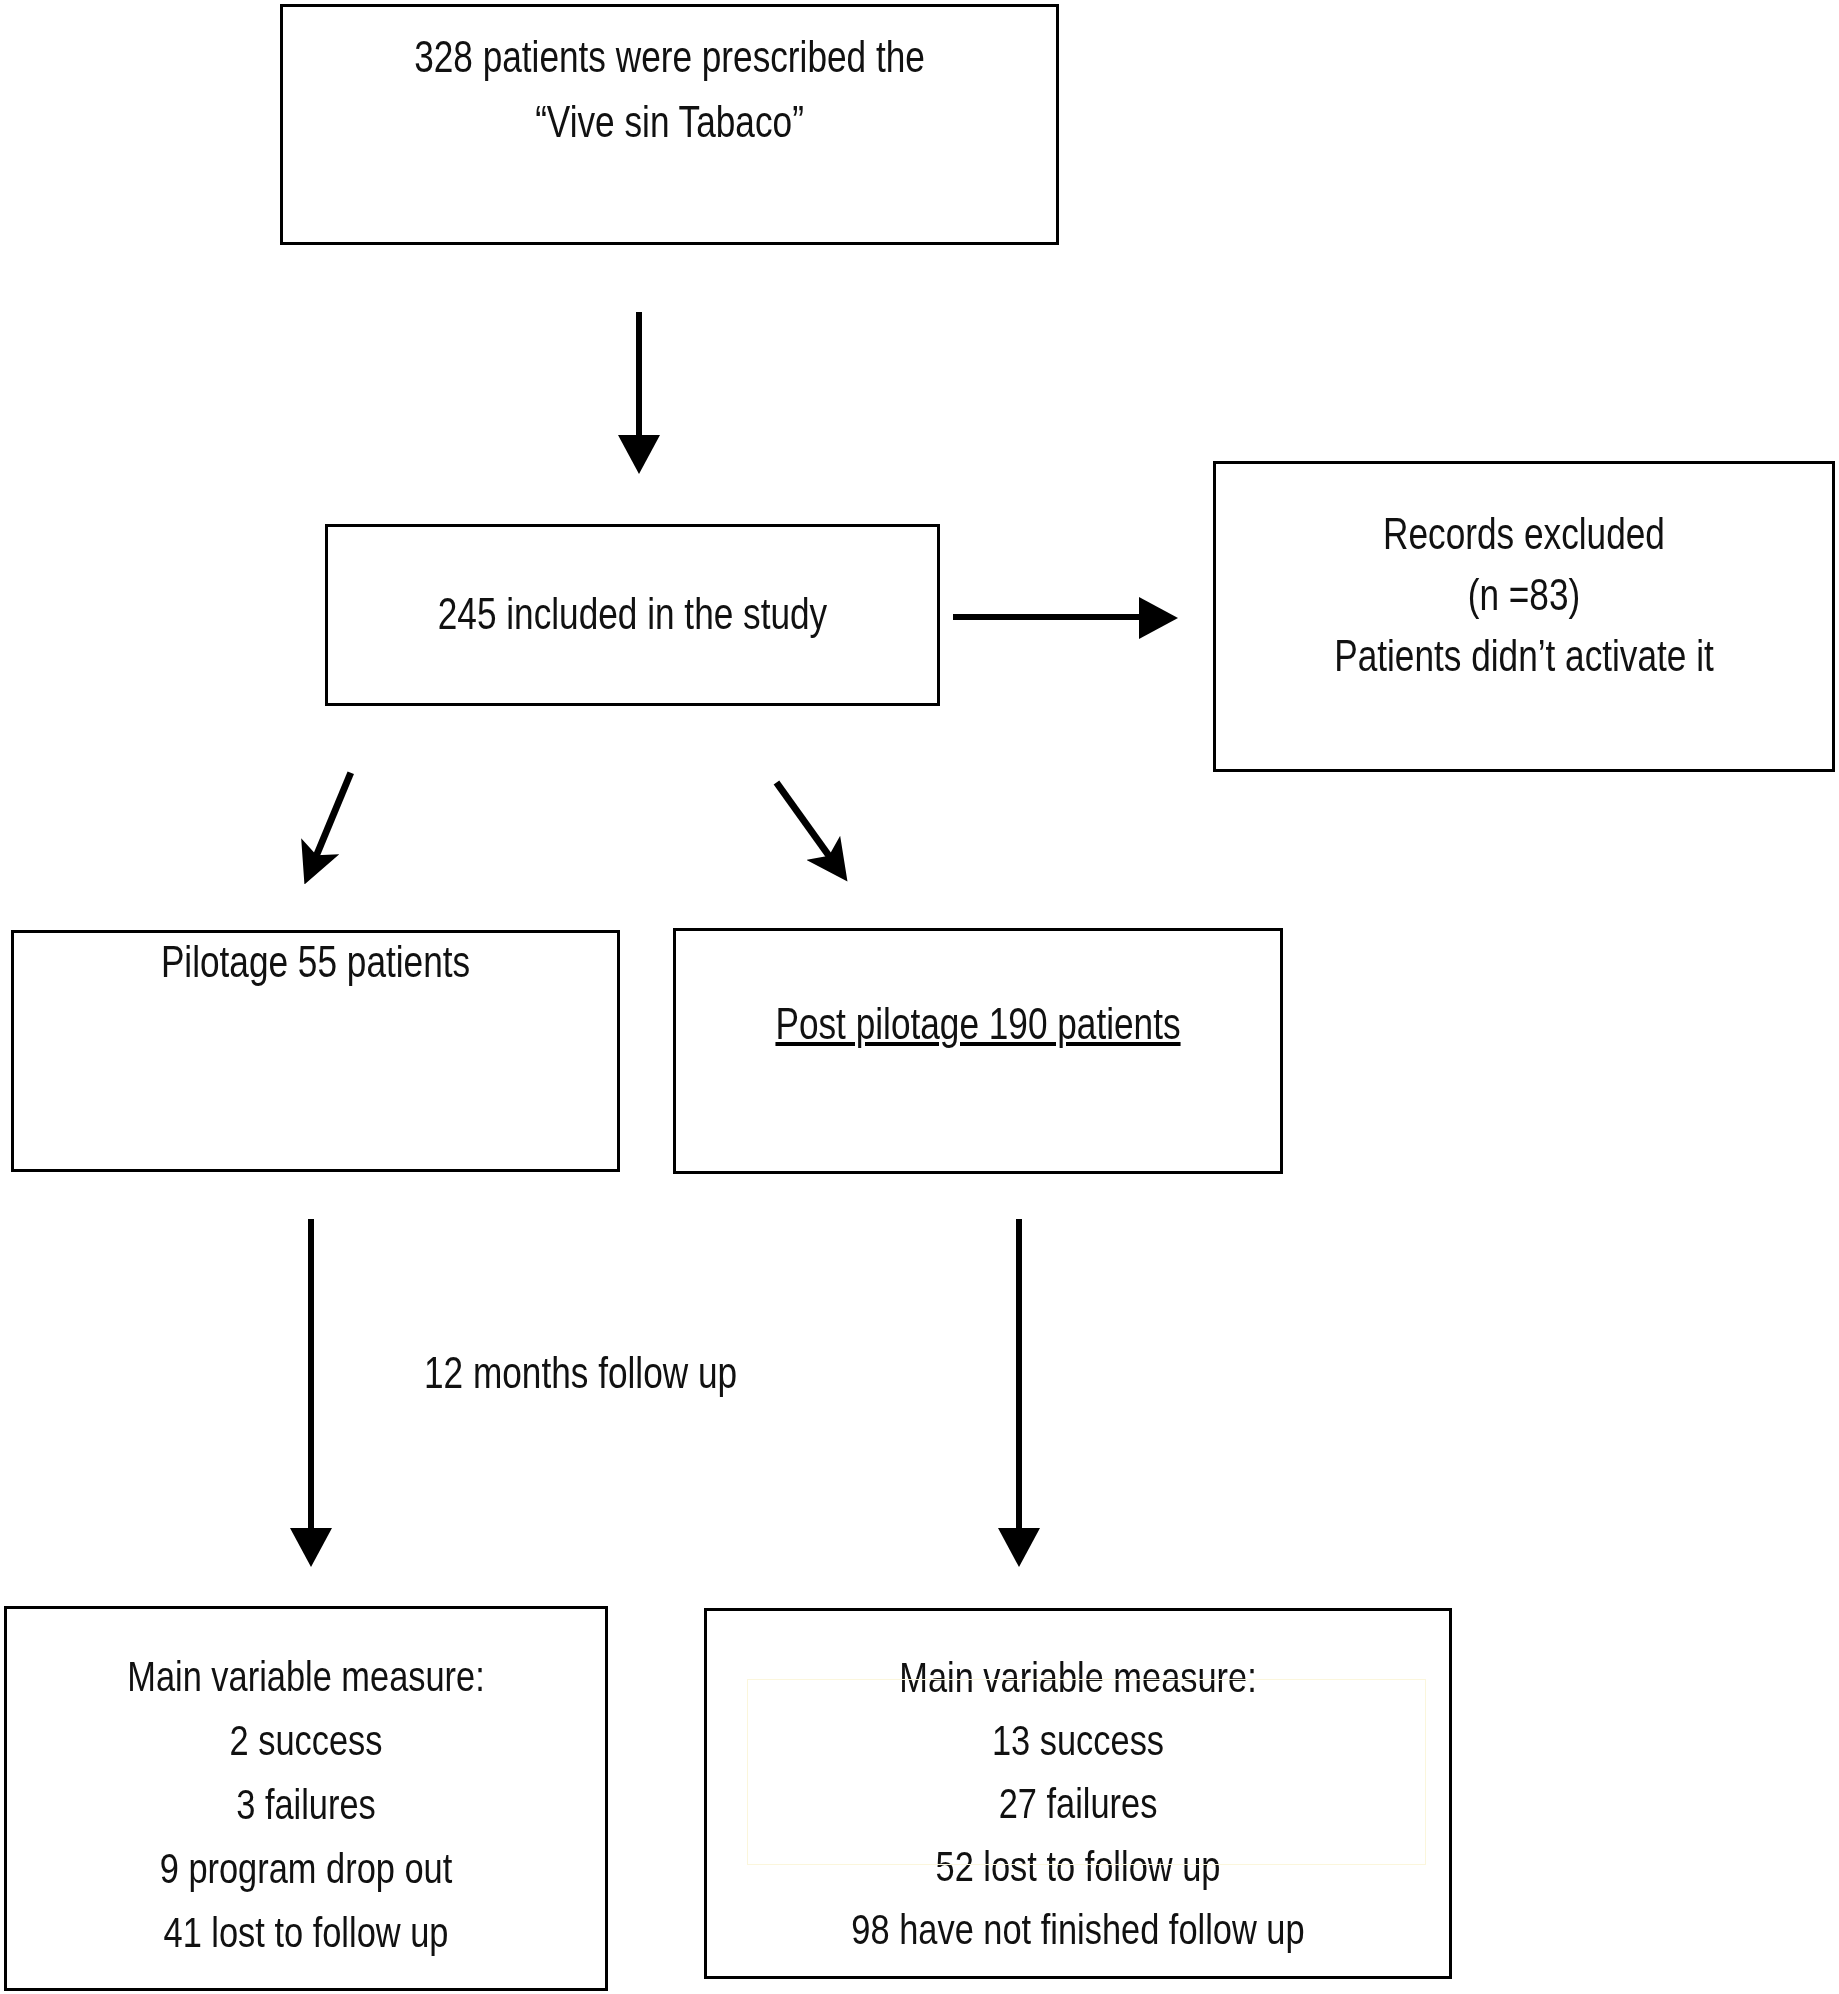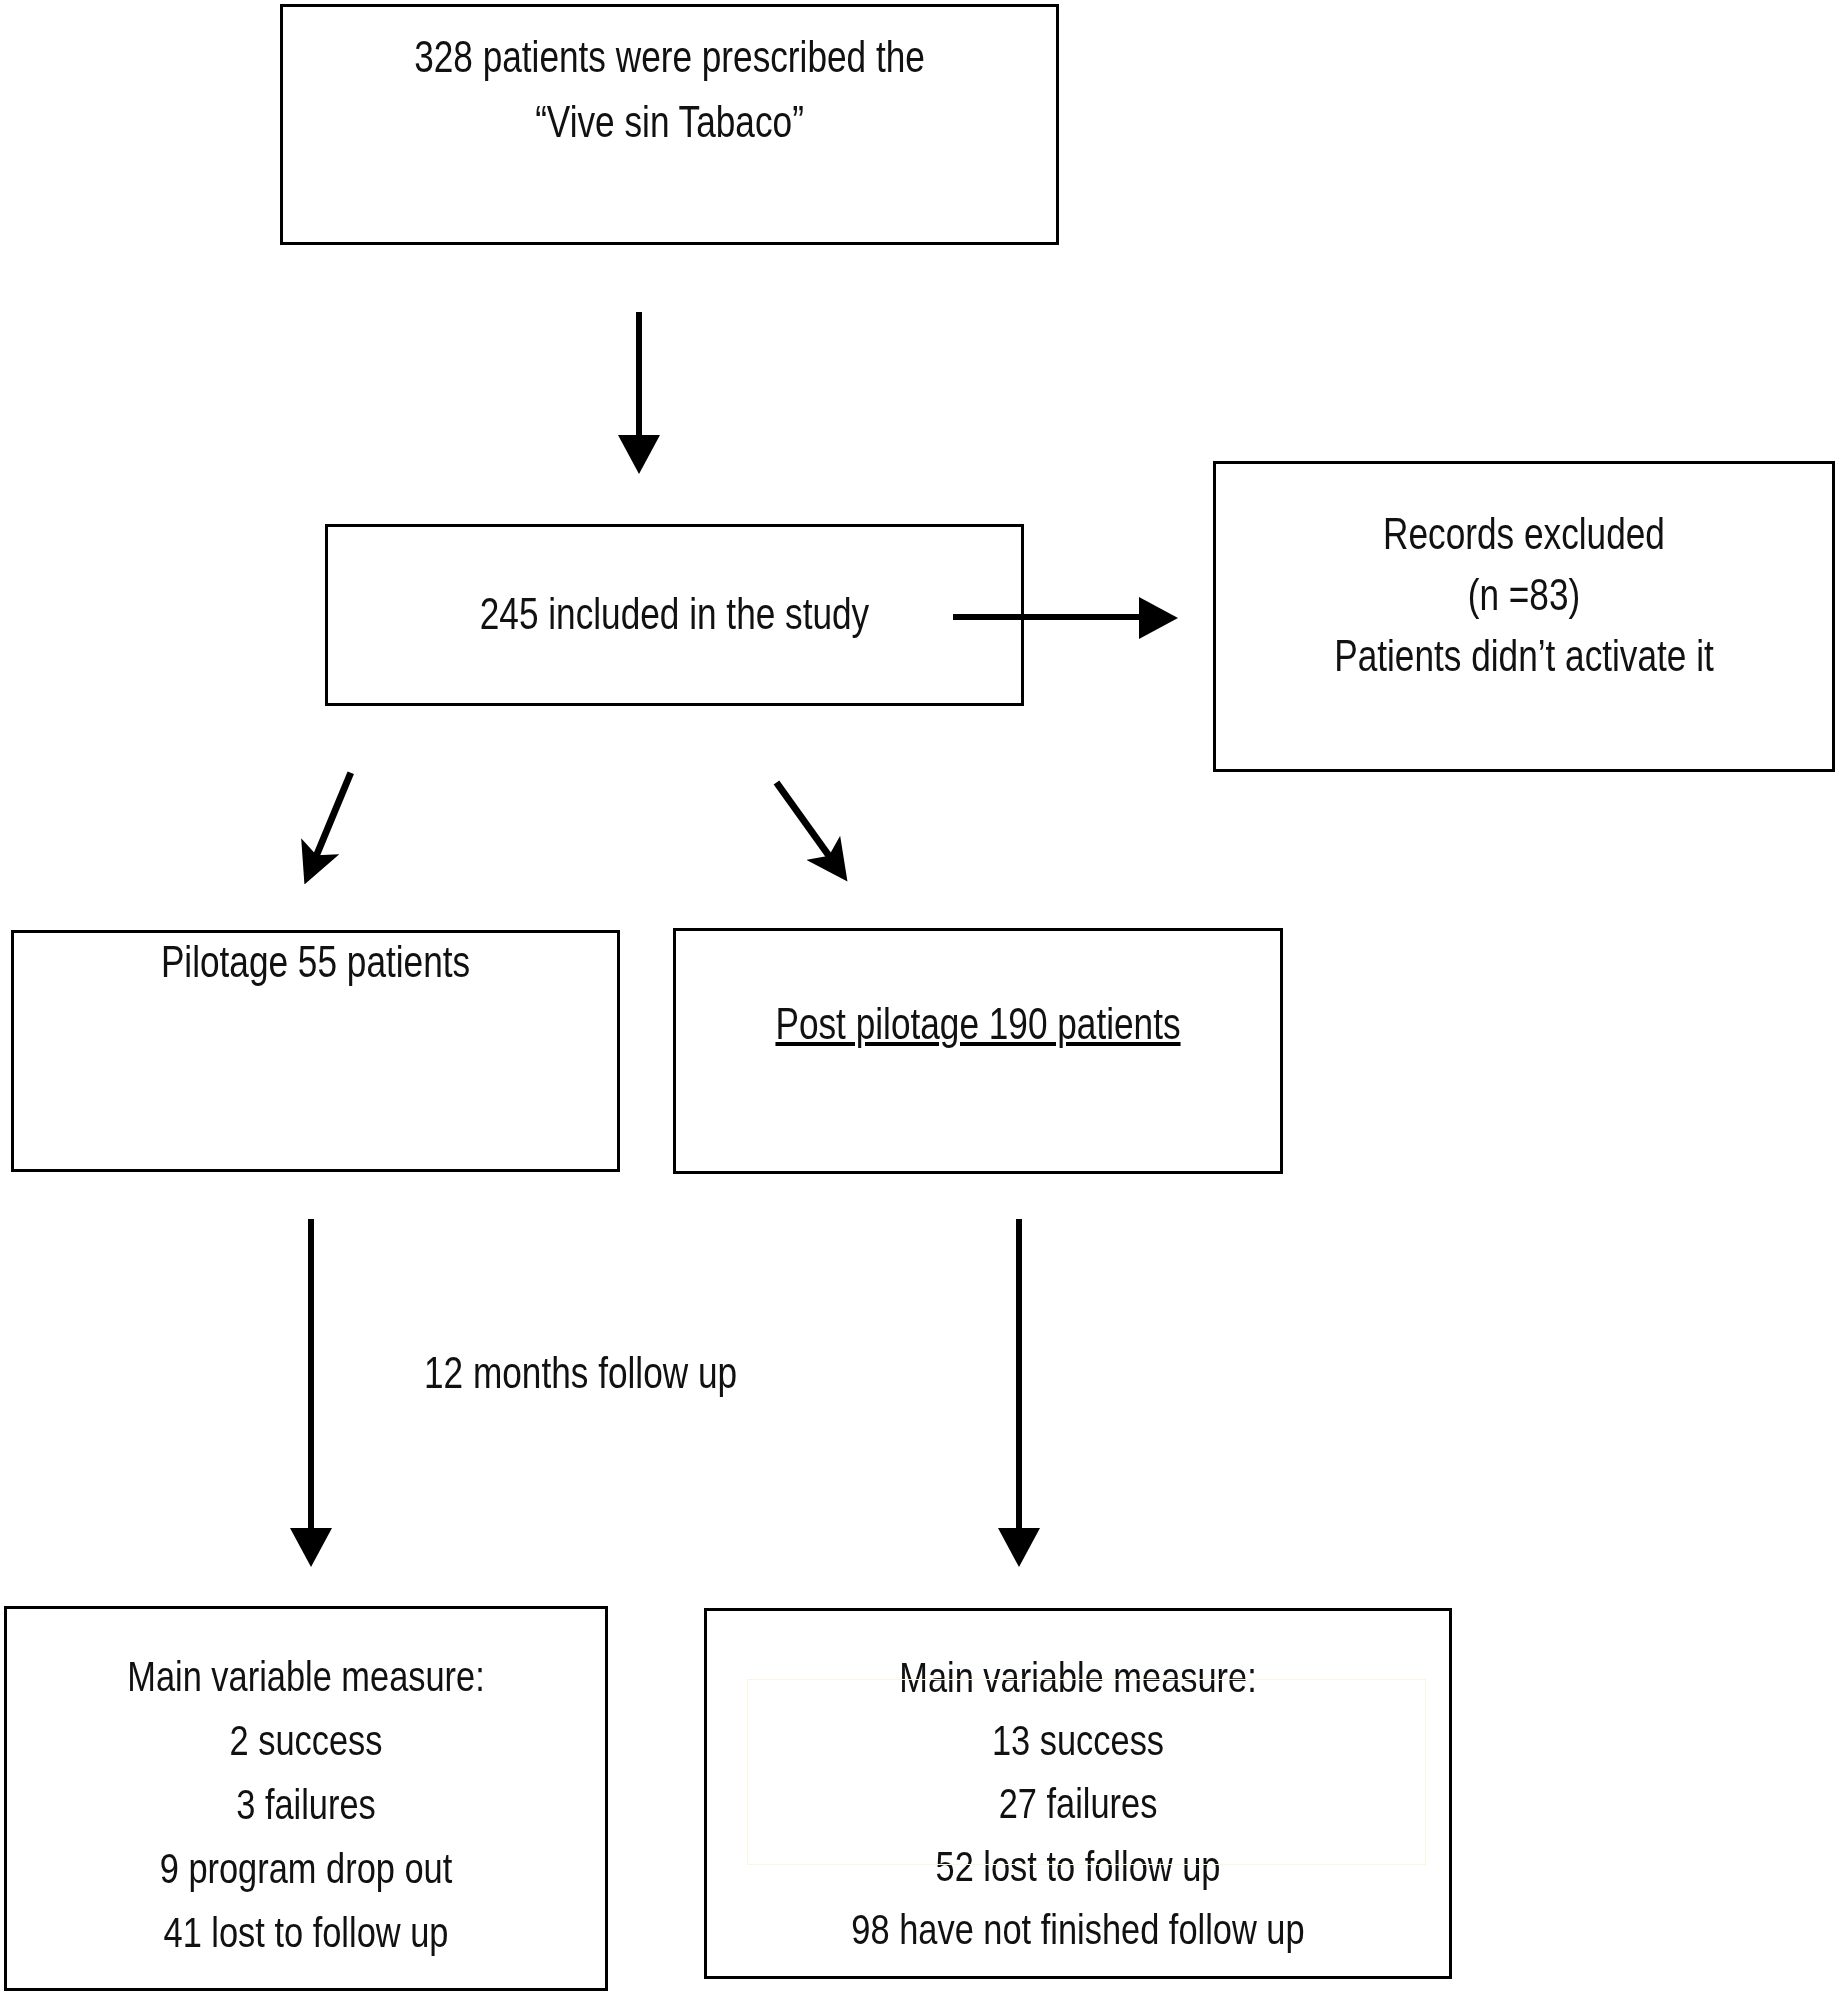--- a/index.html
+++ b/index.html
@@ -34,21 +34,21 @@
     white-space: nowrap;
     transform: scaleX(0.80);
     transform-origin: center center;
   }
 
   
   #node-prescribed { left: 280px;  top: 3.8px;    width: 779px; height: 241px; align-items: center; }
   #node-prescribed .line { font-size: 44px; line-height: 65px; }
   #node-prescribed .body { padding-top: 17.6px; width: 100%; }
 
-  #node-included   { left: 325px;  top: 524px;  width: 699px;  height: 182px; }
+  #node-included   { left: 325px;  top: 524px;  width: 615px;  height: 182px; }
   #node-included   .line { font-size: 44px; line-height: 58px; }
   #node-included   .body { padding-top: 58px; width: 100%; }
 
   #node-excluded   { left: 1213px; top: 461px;  width: 622px;  height: 311px; align-items: center; }
   #node-excluded   .line { font-size: 44px; line-height: 61px; }
   #node-excluded   .body { padding-top: 39px; width: 100%; }
   #node-excluded   .gap  { height: 49px; }
 
   #node-pilotage   { left: 11.3px;   top: 930px; width: 609px;  height: 242px; }
   #node-pilotage   .line { font-size: 44px; line-height: 58px; }

